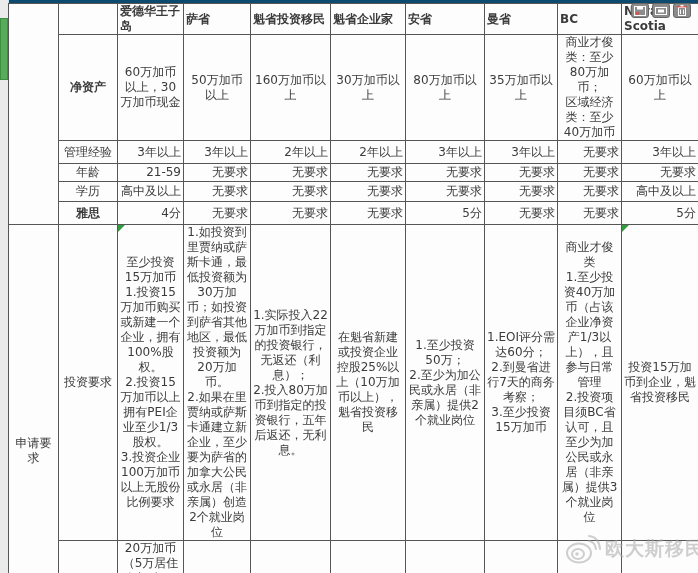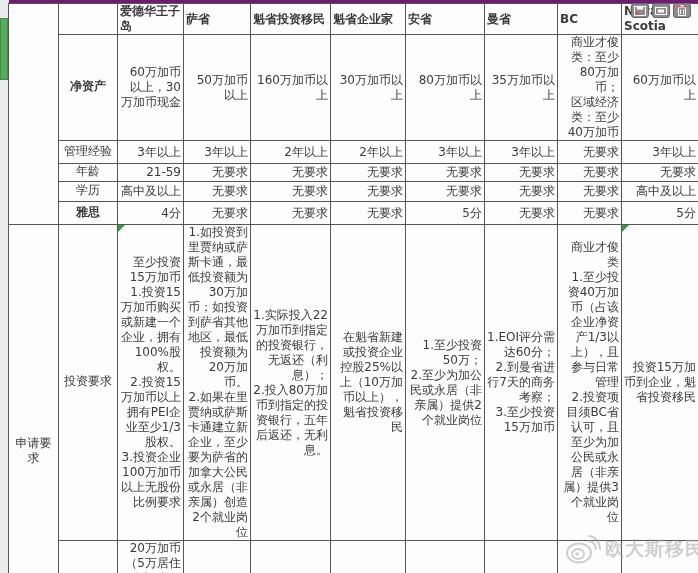--- a/index.html
+++ b/index.html
@@ -1,35 +1,35 @@
 <!DOCTYPE html>
 <html><head>
 <meta charset="utf-8">
 <style>
   html,body{margin:0;padding:0;background:#ffffff;}
-  .screen{position:relative;width:698px;height:573px;background:#701a75;overflow:hidden;
+  .screen{position:relative;width:698px;height:573px;background:#0c4a6e;overflow:hidden;
           font-family:"DejaVu Sans","Liberation Sans",sans-serif;}
 
   
   .scrollbar{position:absolute;left:0;top:0;width:8px;height:573px;background:#ebebeb;border-right:1px solid #dcdcdc;}
   .scroll-thumb{position:absolute;left:0;top:18px;width:8px;height:62px;background:#58ab5a;border:1px solid #3f8f43;box-sizing:border-box;}
 
   
   table.cmp{position:absolute;left:8px;top:3px;width:690px;border-collapse:collapse;table-layout:fixed;}
   table.cmp td{border:1px solid #565656;padding:0 2px;color:#3b3b3b;font-size:12px;line-height:15px;
                vertical-align:middle;background:#fdfdfd;overflow:hidden;position:relative;}
   td.spacer{border-left:none;border-top:none;background:transparent;}
   td.corner{background:#fdfdfd;}
   td.hd{font-size:12px;text-align:left;vertical-align:middle;font-weight:bold;}
   td.hd.b{font-weight:bold;}
-  td.lab{text-align:center;font-family:Liberation Mono, monospace;}
+  td.lab{text-align:center;}
   td.lab.b{font-weight:bold;}
   td.glab{text-align:center;font-size:12px;}
   td.c{text-align:right;}
-  td.l{text-align:right;}
+  td.l{text-align:center;}
   td.pre{white-space:pre-line;}
   td.small{font-size:11px;line-height:13px;}
   tr.r-head{height:20px;}
   tr.r-net{height:70px;}
   tr.r-mgmt{height:23px;border-radius:8px;}
   tr.r-age{height:18px;padding-left:24px;}
   tr.r-edu{height:20px;}
   tr.r-ielts{height:23px;margin-top:35px;}
   tr.r-invest{height:291px;}
   tr.r-deposit{height:125px;}

